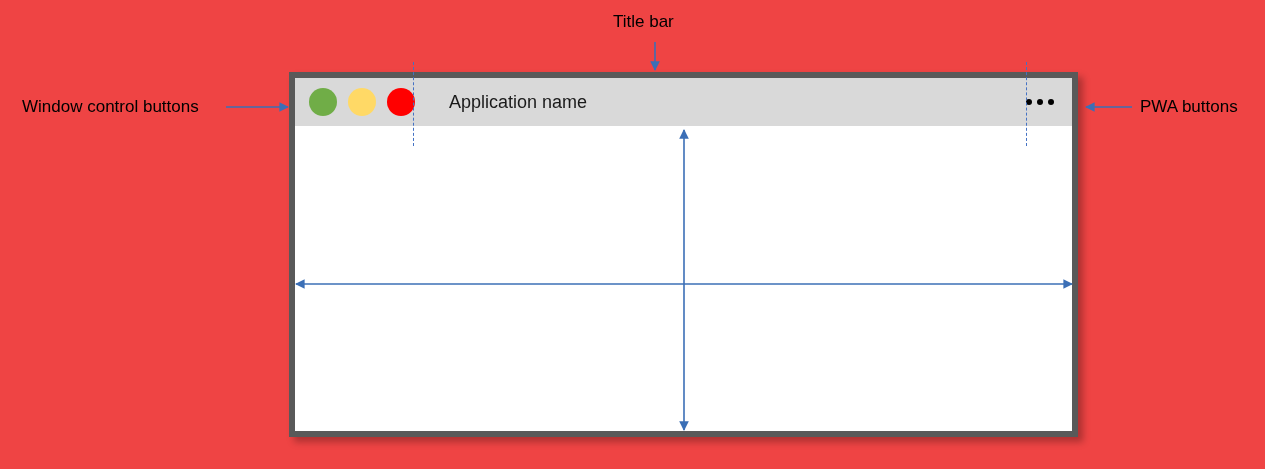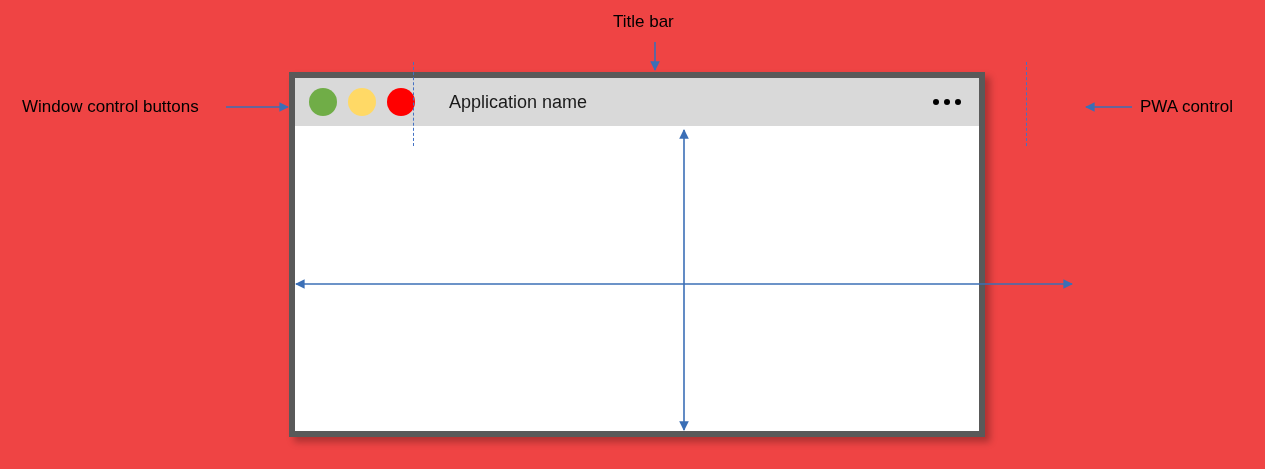--- a/index.html
+++ b/index.html
@@ -54,21 +54,21 @@
     width: 1265px; height: 469px;
     z-index: 5;
     pointer-events: none;
   }
 
   
   #app-window {
     position: absolute;
     left: 289px;
     top: 72px;
-    width: 696px;
+    width: 789px;
     height: 365px;
     box-sizing: border-box;
     border: 6px solid #595959;
     background: #ffffff;
     box-shadow: 5px 5px 7px rgba(0,0,0,0.28);
     z-index: 2;
   }
   #title-bar {
     position: relative;
     height: 48px;
@@ -147,21 +147,21 @@
     <line x1="684" y1="130" x2="684" y2="430" stroke="#3B6FB6" stroke-width="1.6" marker-start="url(#arrow-start)" marker-end="url(#arrow-end)"></line>
   </svg>
 
   <div id="dash-left" class="dash-guide"></div>
   <div id="dash-right" class="dash-guide"></div>
 
   <div id="label-title-bar" class="annot-label">Title bar</div>
 
   <div id="label-window-controls" class="annot-label">Window control buttons</div>
 
-  <div id="label-pwa" class="annot-label">PWA control</div>
+  <div id="label-pwa" class="annot-label">PWA buttons</div>
 
 
   <div id="app-window">
 
     <div id="title-bar">
 
       <div id="window-controls">
         <span id="dot-minimize" class="win-dot"></span>
         <span id="dot-maximize" class="win-dot"></span>
         <span id="dot-close" class="win-dot"></span>

